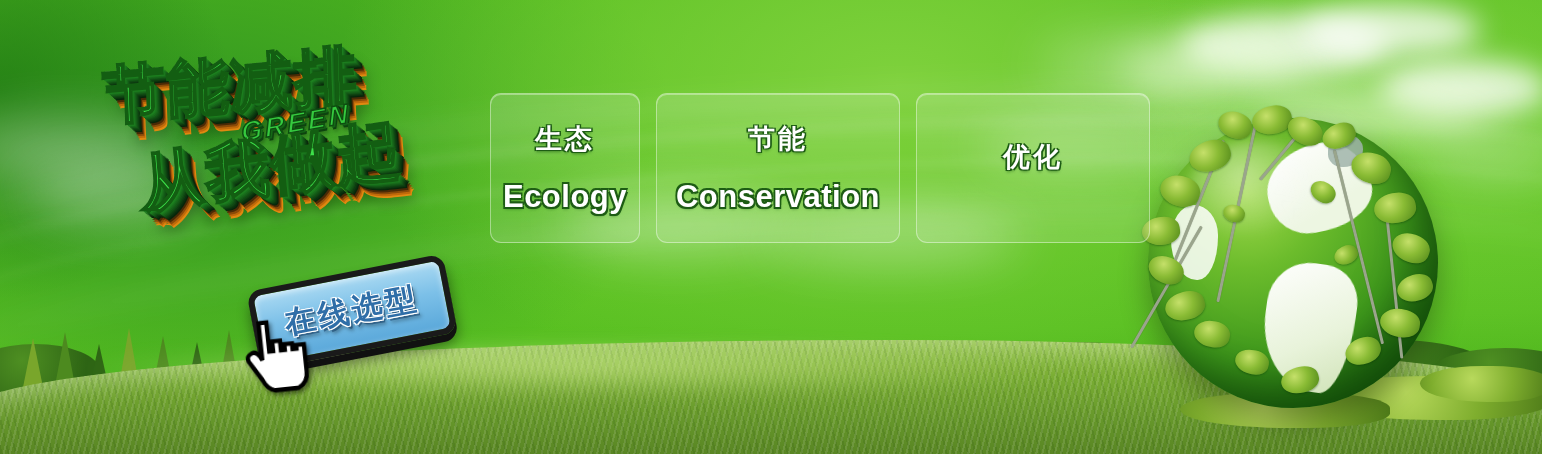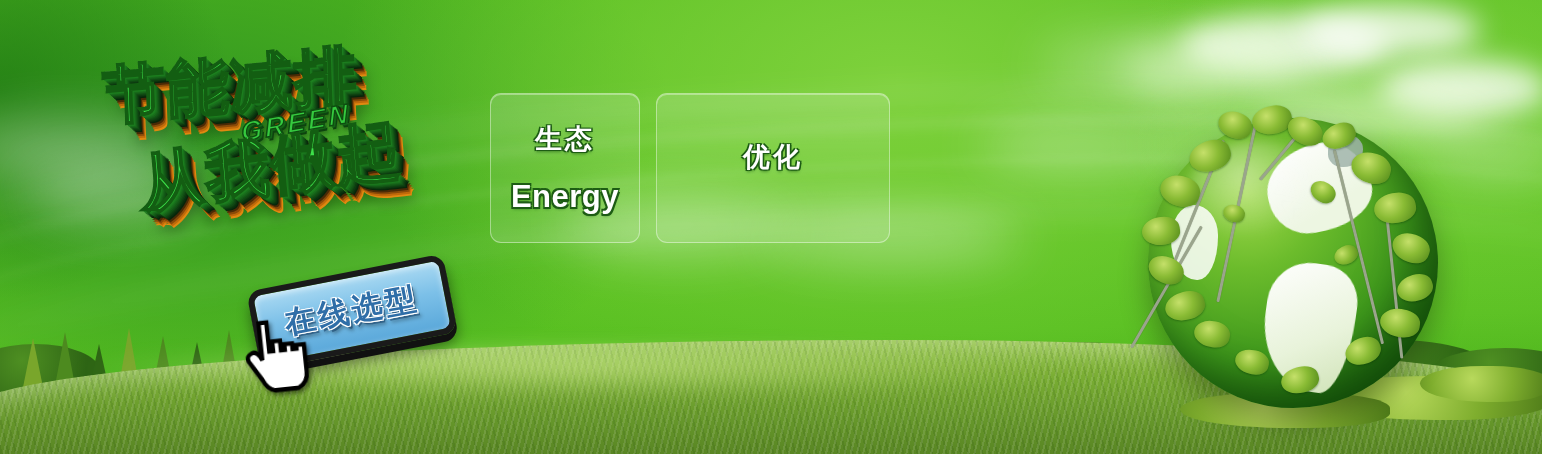--- a/index.html
+++ b/index.html
@@ -350,23 +350,27 @@
       <div class="leafclump" style="left:56%;top:22%;width:26px;height:20px;transform:rotate(30deg);"></div>
       <div class="leafclump" style="left:64%;top:44%;width:24px;height:18px;transform:rotate(-26deg);"></div>
       <div class="leafclump" style="left:26%;top:30%;width:22px;height:17px;transform:rotate(16deg);"></div>
     </div>
   </div>
 
   <div class="cards">
 
     <div class="card c1">
       <div class="card-cn">生态</div>
-      <div class="card-en">Energy</div>
-    </div>
-
+      <div class="card-en">Ecology</div>
+    </div>
+
+    <div class="card c2">
+      <div class="card-cn">节能</div>
+      <div class="card-en">Conservation</div>
+    </div>
 
     <div class="card c3">
       <div class="card-cn">优化</div>
     </div>
 
   </div>
 
 
   <div class="cta-wrap">
     <div class="cta">

